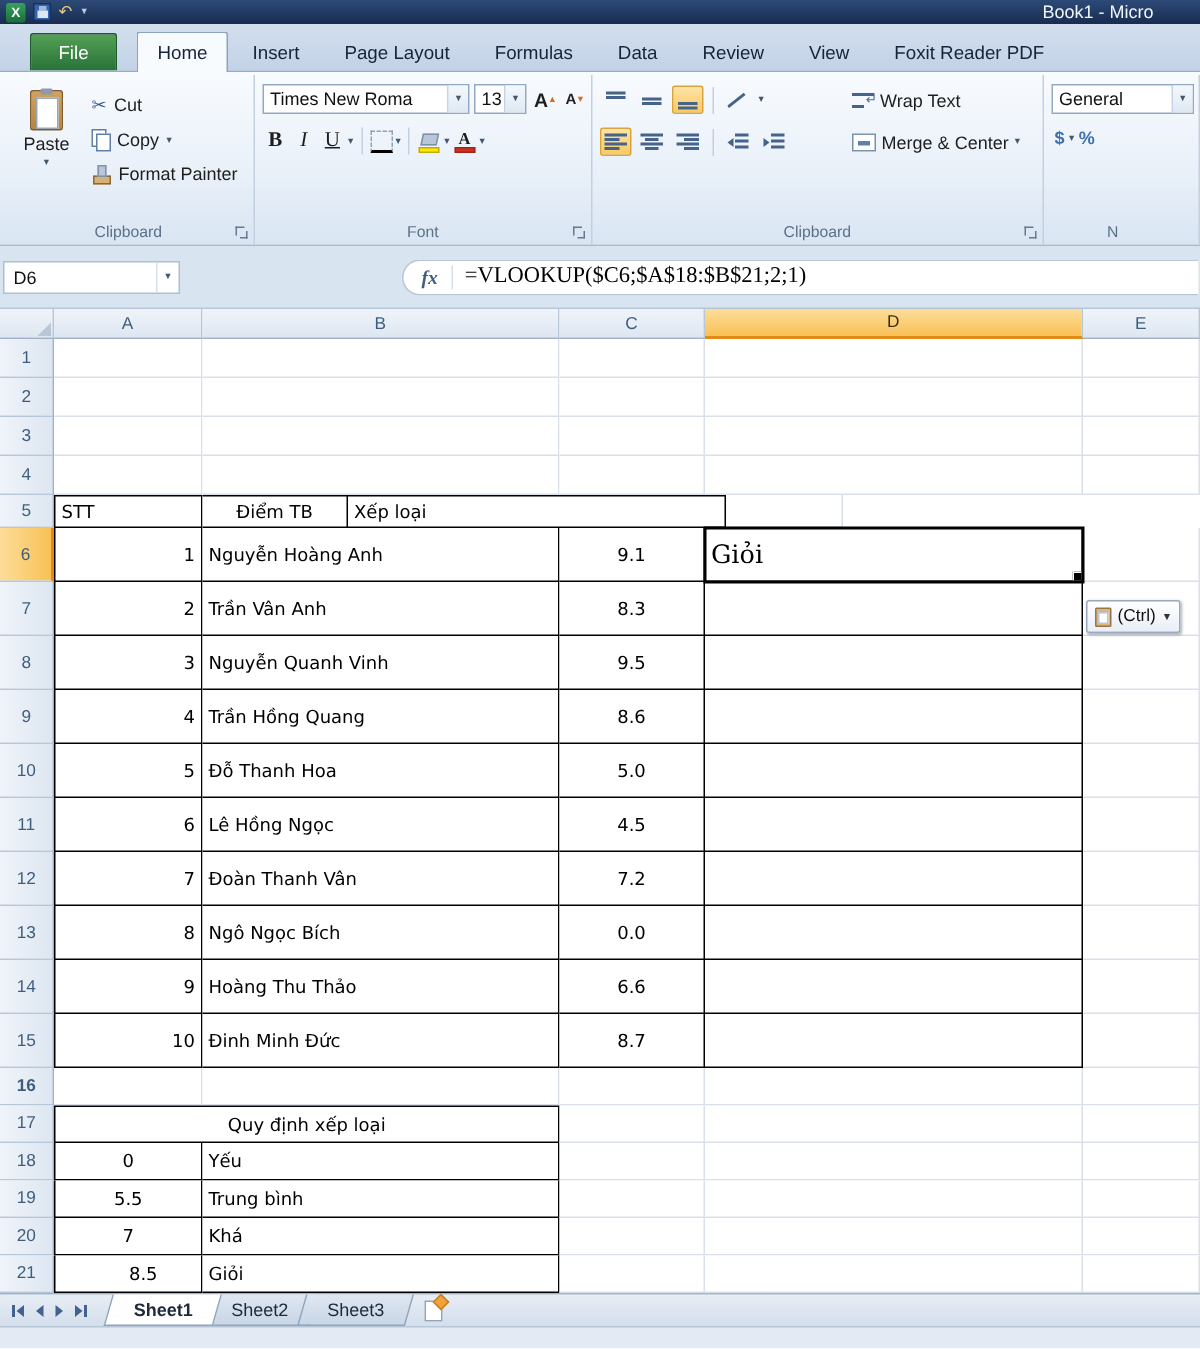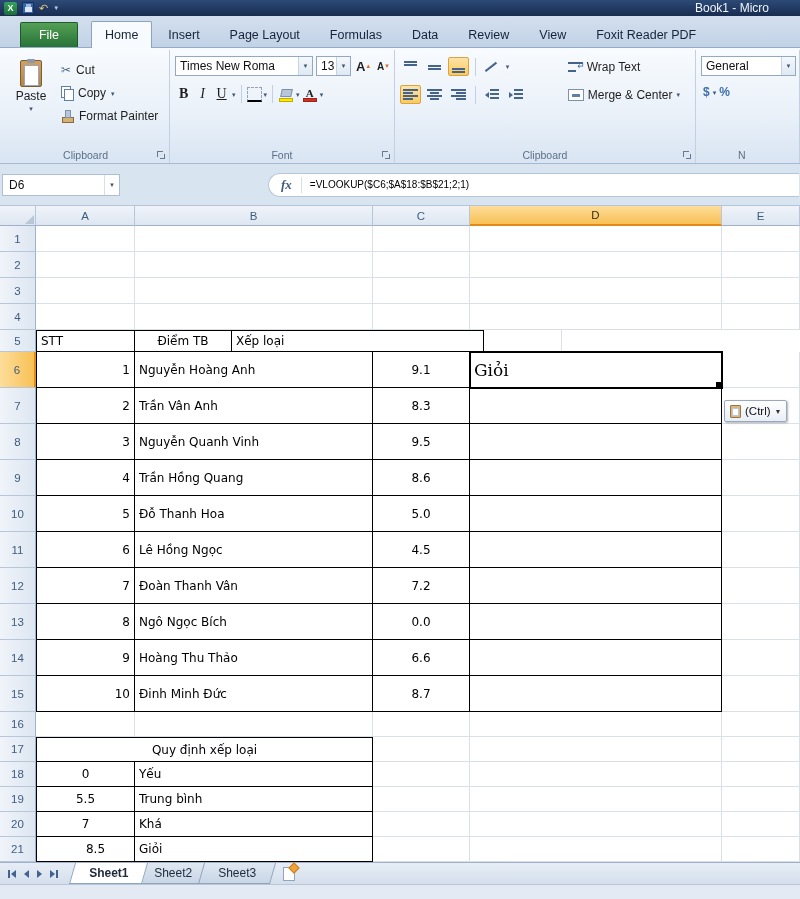--- a/index.html
+++ b/index.html
@@ -114,21 +114,21 @@
 .g-num .r2{margin-top:9px;gap:3px;padding-left:2px}
 .numic{font-size:12px;font-weight:bold;color:#3e6fae}
 
 
 .fxbar{height:42px;background:#d9e4f1;border-bottom:1px solid #b6c6d9;display:flex;align-items:center;padding:0 1px 0 2px}
 .namebox{width:118px;height:22px;background:#fff;border:1px solid #aebfd4;display:flex;align-items:center;font-size:12px;padding-left:6px;color:#111}
 .nb-dd{margin-left:auto;width:15px;height:100%;display:flex;align-items:center;justify-content:center;font-size:6px;color:#44576e;border-left:1px solid #d7dfe9}
 .fxgap{width:148px}
 .fxzone{flex:1;height:24px;background:#fff;border:1px solid #b6c6d9;border-right:none;border-radius:12px 0 0 12px;display:flex;align-items:center;padding-left:12px}
 .fxbtn{font-family:"Liberation Serif",serif;font-style:italic;font-weight:bold;font-size:13px;color:#3f5d7e;padding-right:9px;border-right:1px solid #d7dfe9;height:16px;display:flex;align-items:center}
-.fxfield{flex:1;padding-left:8px;font-size:10px;color:#000;white-space:nowrap;overflow:hidden;font-family:Liberation Sans, sans-serif}
+.fxfield{flex:1;padding-left:8px;font-size:15px;color:#000;white-space:nowrap;overflow:hidden;font-family:Liberation Serif, serif}
 
 
 .gridwrap{position:relative;background:#fff;height:656px;overflow:hidden}
 .colheads{display:flex;height:20px}
 .corner{width:36px;height:20px;background:linear-gradient(#f0f4fa,#dde6f1);border-right:1px solid #b7c6d9;border-bottom:1px solid #9fb2c8;position:relative}
 .corner::after{content:"";position:absolute;right:1px;bottom:1px;border-left:9px solid transparent;border-bottom:9px solid #b9c6d6}
 .ch{height:20px;display:flex;align-items:center;justify-content:center;font-size:11.5px;color:#3f5d7e;background:linear-gradient(#f0f4fa,#dde6f1);border-right:1px solid #b7c6d9;border-bottom:1px solid #9fb2c8}
 .ch.hl{background:linear-gradient(#fddd9a,#f8c155);border-bottom:2px solid #e08a17;color:#3a2c12}
 .grow{display:flex}
 .rh{width:36px;background:linear-gradient(90deg,#f0f4fa,#dde6f1);border-right:1px solid #9fb2c8;border-bottom:1px solid #b7c6d9;display:flex;align-items:center;justify-content:center;font-size:11.5px;color:#3f5d7e}
@@ -472,21 +472,21 @@
           <div class="cell" style="width: 78px;"></div>
         </div>
         <div class="grow" style="height: 36px;">
           <div class="rh">15</div>
           <div class="cell r tb tb-left" style="width: 99px;">10</div>
           <div class="cell l tb" style="width: 238px;">Đinh Minh Đức</div>
           <div class="cell c tb" style="width: 97px;">8.7</div>
           <div class="cell l tb" style="width: 252px;"></div>
           <div class="cell" style="width: 78px;"></div>
         </div>
-        <div class="grow" style="height: 25px;">
+        <div class="grow" style="height: 25px; font-weight: bold;">
           <div class="rh">16</div>
           <div class="cell" style="width: 99px;"></div>
           <div class="cell" style="width: 238px;"></div>
           <div class="cell" style="width: 97px;"></div>
           <div class="cell" style="width: 252px;"></div>
           <div class="cell" style="width: 78px;"></div>
         </div>
         <div class="grow" style="height: 25px;">
           <div class="rh">17</div>
           <div class="cell c tb tb-top tb-left" style="width: 337px;">Quy định xếp loại</div>

